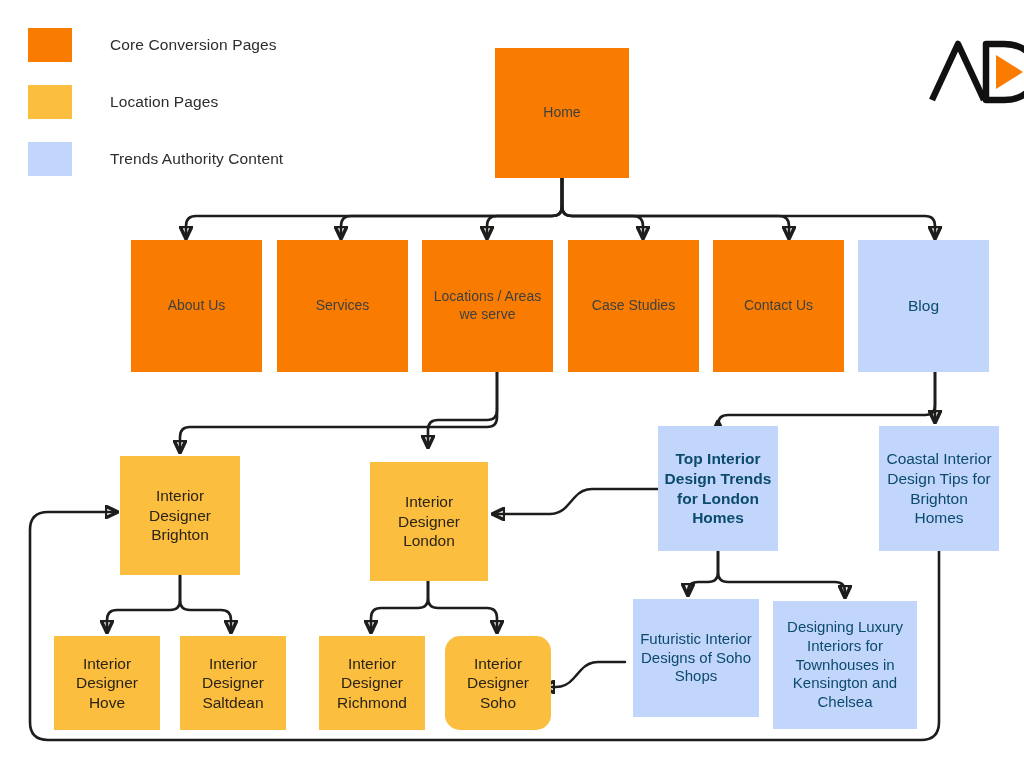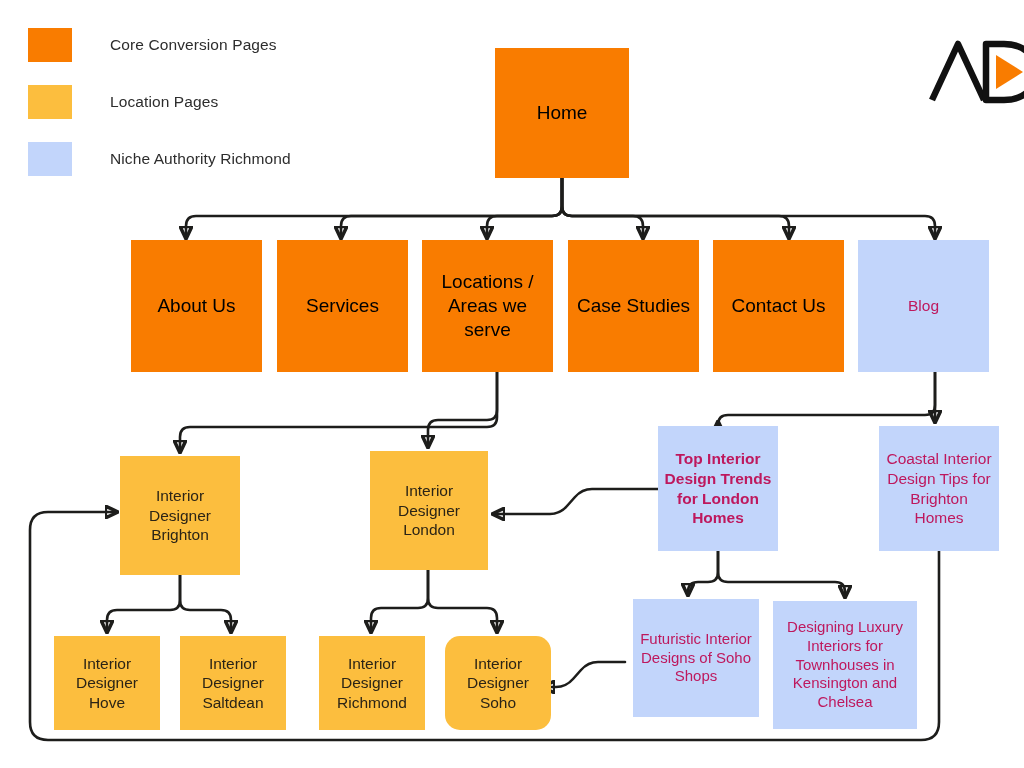--- a/index.html
+++ b/index.html
@@ -25,42 +25,42 @@
   #wires{position:absolute;left:0;top:0;width:1024px;height:768px;}
   #wires path{fill:none;stroke:#1d1d1b;stroke-width:2.6;
     stroke-linecap:round;stroke-linejoin:round;}
 
   
   .node{
     position:absolute;display:flex;align-items:center;justify-content:center;
     text-align:center;box-sizing:border-box;padding:4px 6px;line-height:1.26;
   }
   .node span{display:block;}
-  .t-core{background:#F97C00;color:#000000;font-size:19px;}
+  .t-core{background:#F97C00;color:#404040;font-size:14px;}
   .t-loc {background:#FCBE3E;color:#2b2416;font-size:15.5px;}
-  .t-blog{background:#C2D5FB;color:#be185d;font-size:15.5px;}
+  .t-blog{background:#C2D5FB;color:#0c4a6e;font-size:15.5px;}
   .t-blog.small{font-size:15px;}
 </style>
 </head>
 <body>
 
 <div id="stage">
 
   <div id="legend">
     <div class="legend-row">
       <div class="legend-swatch" style="background:#F97C00"></div>
       <div class="legend-label">Core Conversion Pages</div>
     </div>
     <div class="legend-row">
       <div class="legend-swatch" style="background:#FCBE3E"></div>
       <div class="legend-label">Location Pages</div>
     </div>
     <div class="legend-row">
       <div class="legend-swatch" style="background:#C2D5FB"></div>
-      <div class="legend-label">Niche Authority Richmond</div>
+      <div class="legend-label">Trends Authority Content</div>
     </div>
   </div>
 
   <svg id="logo" viewBox="0 0 116 70">
     <path d="M4 64 L30 8 L56 64" fill="none" stroke="#111111" stroke-width="6.5" stroke-linejoin="round" stroke-linecap="butt"></path>
     <path d="M58 8 L58 64 L76 64 C96 64 108 52 108 36 C108 20 96 8 76 8 Z" fill="none" stroke="#111111" stroke-width="6.5" stroke-linejoin="round"></path>
     <path d="M68 19 L68 53 L95 36 Z" fill="#F97C00"></path>
   </svg>
 
   <svg id="wires" viewBox="0 0 1024 768">
@@ -118,21 +118,21 @@
   <div class="node t-core" style="left:713px;top:240px;width:131px;height:132px;">
     <span>Contact Us</span>
   </div>
   <div class="node t-blog" style="left:858px;top:240px;width:131px;height:132px;">
     <span>Blog</span>
   </div>
 
   <div class="node t-loc" style="left:120px;top:456px;width:120px;height:119px;">
     <span>Interior Designer Brighton</span>
   </div>
-  <div class="node t-loc" style="left:370px;top:451px;width:118px;height:119px;">
+  <div class="node t-loc" style="left:370px;top:462px;width:118px;height:119px;">
     <span>Interior Designer London</span>
   </div>
 
   <div class="node t-blog" style="left:658px;top:426px;width:120px;height:125px;font-weight:bold;">
     <span>Top Interior Design Trends for London Homes</span>
   </div>
   <div class="node t-blog" style="left:879px;top:426px;width:120px;height:125px;">
     <span>Coastal Interior Design Tips for Brighton Homes</span>
   </div>
 

